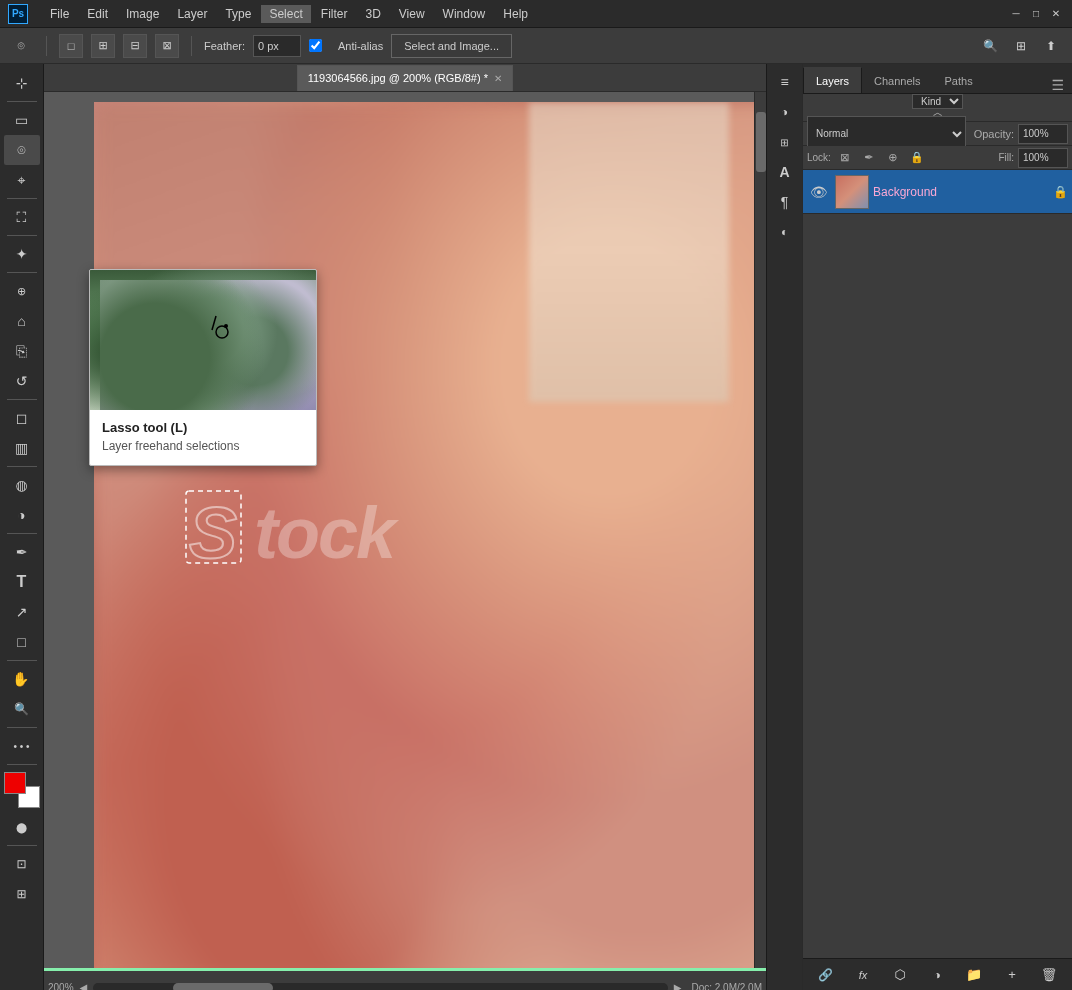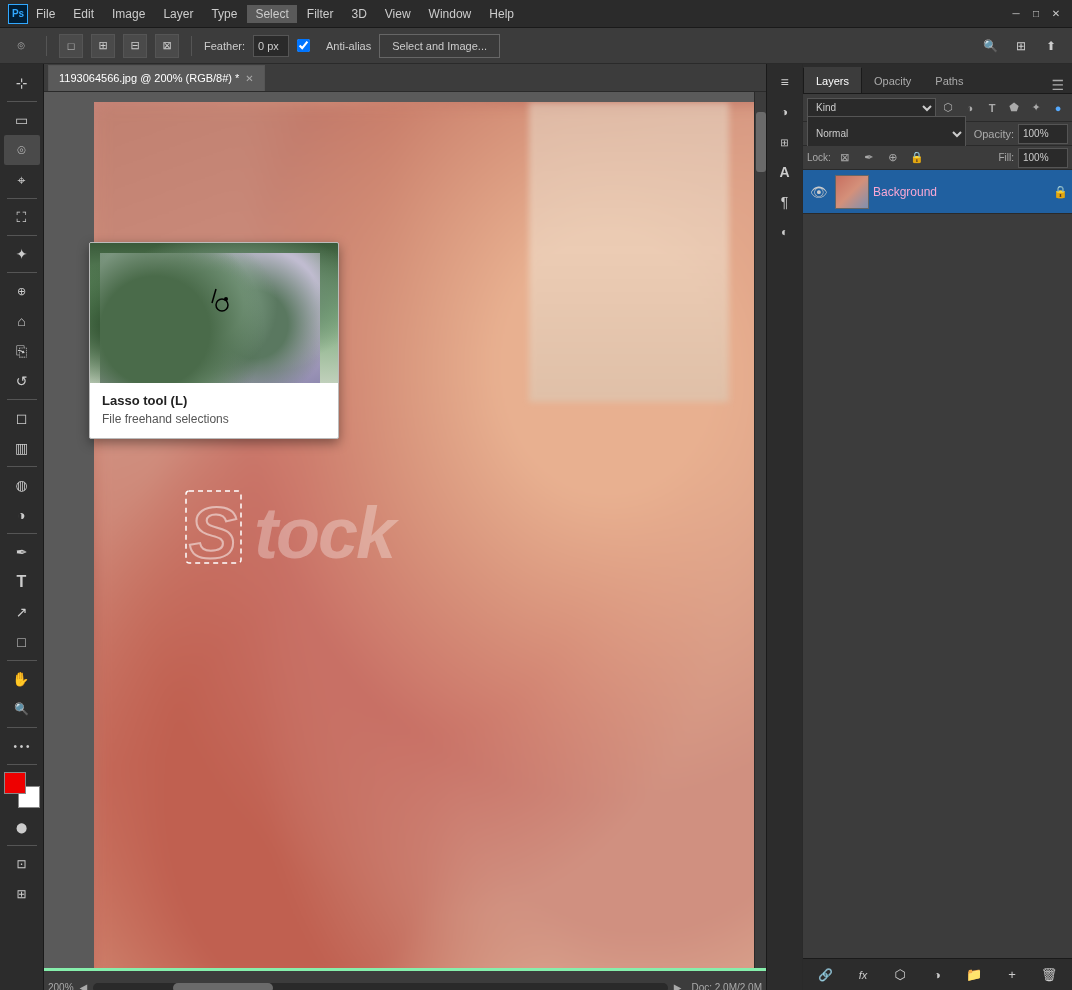--- a/index.html
+++ b/index.html
@@ -8,21 +8,21 @@
     
     .title-bar {
       height: 28px;
       background: #2b2b2b;
       display: flex;
       align-items: center;
       justify-content: space-between;
       padding: 0 8px;
       border-bottom: 1px solid #1a1a1a;
     }
-    .title-bar-left { display: flex; align-items: center; gap: 0; justify-content: space-between; }
+    .title-bar-left { display: flex; align-items: center; gap: 14px; justify-content: space-between; }
     .ps-logo { width: 20px; height: 20px; background: #001e36; border: 1px solid #31a8ff; display: flex; align-items: center; justify-content: center; font-size: 10px; font-weight: bold; color: #31a8ff; }
     .menu-bar { display: flex; gap: 2px; }
     .menu-item { padding: 2px 8px; color: #ccc; cursor: pointer; font-size: 12px; }
     .menu-item.active { background: #5a5a5a; }
     .title-bar-right { display: flex; gap: 4px; }
     .win-btn { width: 16px; height: 16px; display: flex; align-items: center; justify-content: center; font-size: 10px; cursor: pointer; }
     .win-btn.minimize { color: #ccc; }
     .win-btn.maximize { color: #ccc; }
     .win-btn.close { color: #ccc; }
 
@@ -43,21 +43,21 @@
       color: #ccc;
       padding: 0 8px;
       cursor: pointer;
       display: flex;
       align-items: center;
       gap: 4px;
       font-size: 11px;
     }
     .options-separator { width: 1px; height: 20px; background: #555; margin: 0 4px; }
     .options-label { font-size: 11px; color: #ccc; }
-    .options-input { width: 36px; height: 22px; background: #2a2a2a; border: 1px solid #555; color: #ccc; padding: 0 4px; font-size: 11px; }
+    .options-input { width: 48px; height: 22px; background: #2a2a2a; border: 1px solid #555; color: #ccc; padding: 0 4px; font-size: 11px; }
     .options-checkbox { display: flex; align-items: center; gap: 16px; font-size: 11px; cursor: pointer; }
     .options-checkbox input { cursor: pointer; }
     .options-big-btn {
       height: 24px;
       background: #3a3a3a;
       border: 1px solid #666;
       color: #ccc;
       padding: 0 12px;
       cursor: pointer;
       font-size: 11px;
@@ -114,20 +114,21 @@
       position: relative;
       overflow: hidden;
     }
     .tab-bar {
       height: 28px;
       background: #3c3c3c;
       border-bottom: 1px solid #2a2a2a;
       display: flex;
       align-items: center;
       padding: 0 4px;
+      justify-content: center;
     }
     .tab {
       height: 26px;
       background: #4a4a4a;
       border: 1px solid #555;
       border-bottom: none;
       padding: 0 10px;
       display: flex;
       align-items: center;
       gap: 6px;
@@ -157,23 +158,23 @@
         #b8685a 30%, #c07565 45%,
         #c87060 55%, #d8956a 65%,
         #cc8070 75%, #e0a090 85%,
         #d89080 100%);
       overflow: hidden;
     }
 
     
     .tool-tooltip {
       position: absolute;
-      top: 150px;
+      top: 177px;
       left: 45px;
-      width: 250px;
+      width: 228px;
       background: white;
       border: 1px solid #bbb;
       box-shadow: 0 4px 12px rgba(0,0,0,0.4);
       z-index: 100;
       border-radius: 2px;
       overflow: hidden;
     }
     .tooltip-image {
       width: 250px;
       height: 140px;
@@ -305,20 +306,21 @@
     .panel-menu-btn { margin-left: auto; padding: 0 8px; color: #aaa; cursor: pointer; font-size: 14px; display: flex; align-items: center; }
 
     .layers-toolbar {
       height: 28px;
       background: #3c3c3c;
       display: flex;
       align-items: center;
       padding: 0 4px;
       gap: 2px;
       border-bottom: 1px solid #2a2a2a;
+      flex-direction: column;
     }
     .layers-kind-filter {
       flex: 1;
       height: 20px;
       background: #2a2a2a;
       border: 1px solid #555;
       color: #ccc;
       font-size: 10px;
       padding: 0 4px;
     }
@@ -609,21 +611,21 @@
           <div style="position:absolute; top:42px; left:118px; z-index:10;">
             <svg width="28" height="28" viewBox="0 0 28 28">
               <path d="M8 4 L4 18" stroke="black" stroke-width="1.5" fill="none"></path>
               <circle cx="14" cy="20" r="6" fill="none" stroke="black" stroke-width="1.5"></circle>
               <circle cx="18" cy="14" r="2" fill="black"></circle>
             </svg>
           </div>
         </div>
         <div class="tooltip-text">
           <div class="tooltip-title">Lasso tool (L)</div>
-          <div class="tooltip-desc">File freehand selections</div>
+          <div class="tooltip-desc">Layer freehand selections</div>
         </div>
       </div>
 
       <div class="scrollbar-v">
         <div class="scrollbar-v-thumb"></div>
       </div>
     </div>
 
     <div class="scrollbar-h">
       <span class="zoom-label">200%</span>
@@ -643,21 +645,21 @@
     <div class="rtool-btn" style="font-size:14px; font-weight:bold;">A</div>
     <div class="rtool-btn" style="font-size:14px;">¶</div>
     <div class="rtool-btn" style="font-size:12px;">◐</div>
   </div>
 
   <div class="right-panel-area">
     <div class="layers-panel">
 
       <div class="panel-tabs">
         <div class="panel-tab active">Layers</div>
-        <div class="panel-tab">Opacity</div>
+        <div class="panel-tab">Channels</div>
         <div class="panel-tab">Paths</div>
         <div class="panel-menu-btn">☰</div>
       </div>
 
       <div class="layers-toolbar">
         <select class="layers-kind-filter">
           <option>Kind</option>
         </select>
         <div class="layers-filter-icon">⬡</div>
         <div class="layers-filter-icon">◑</div>

